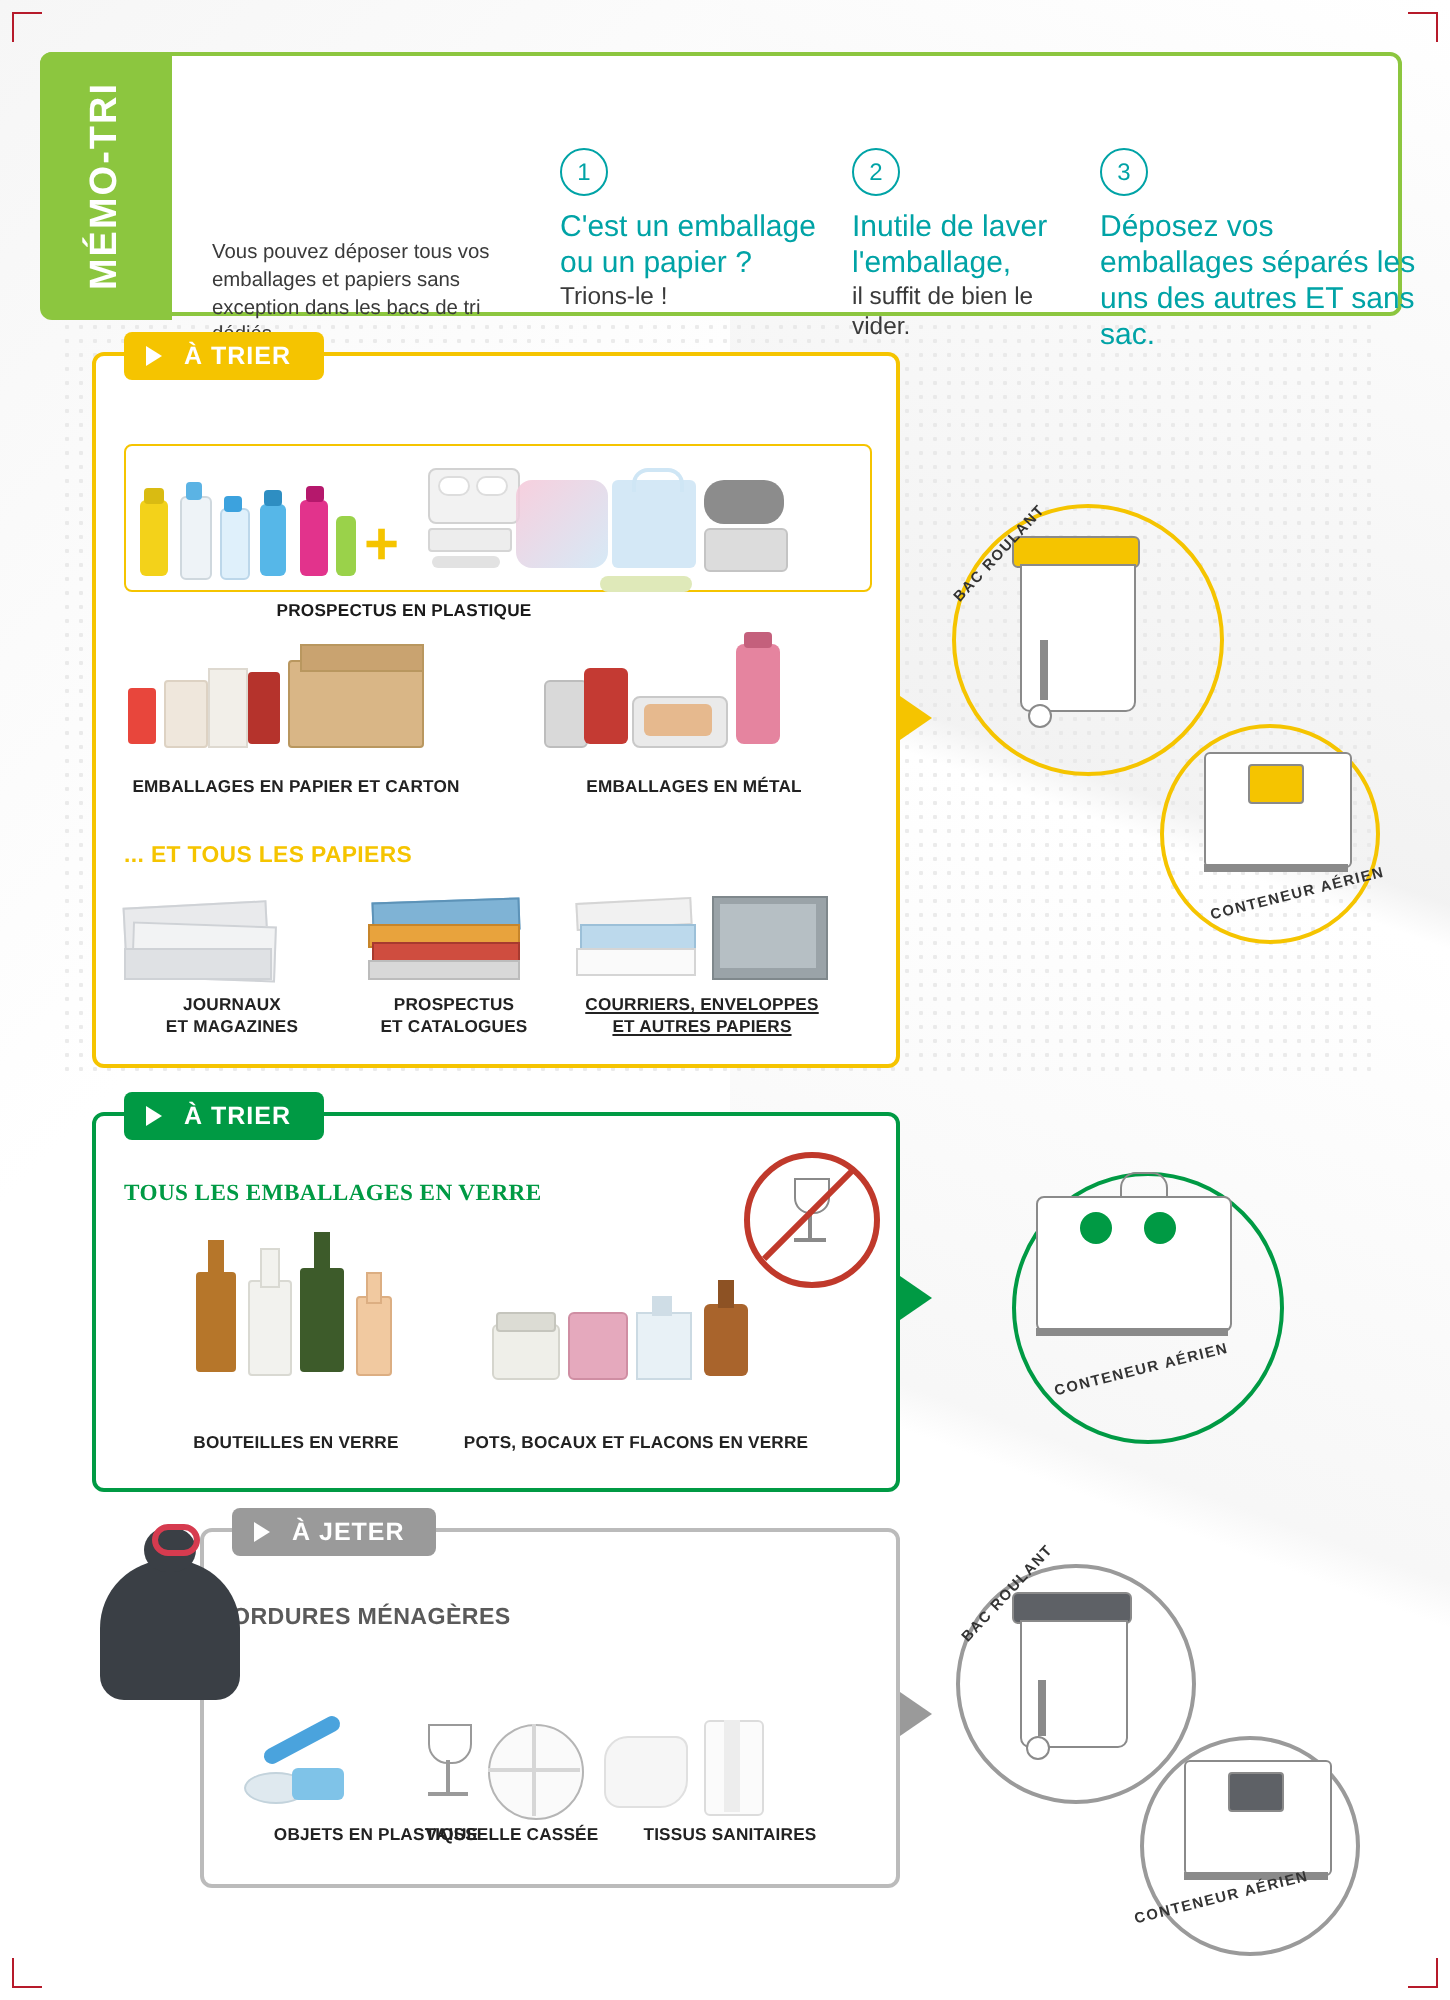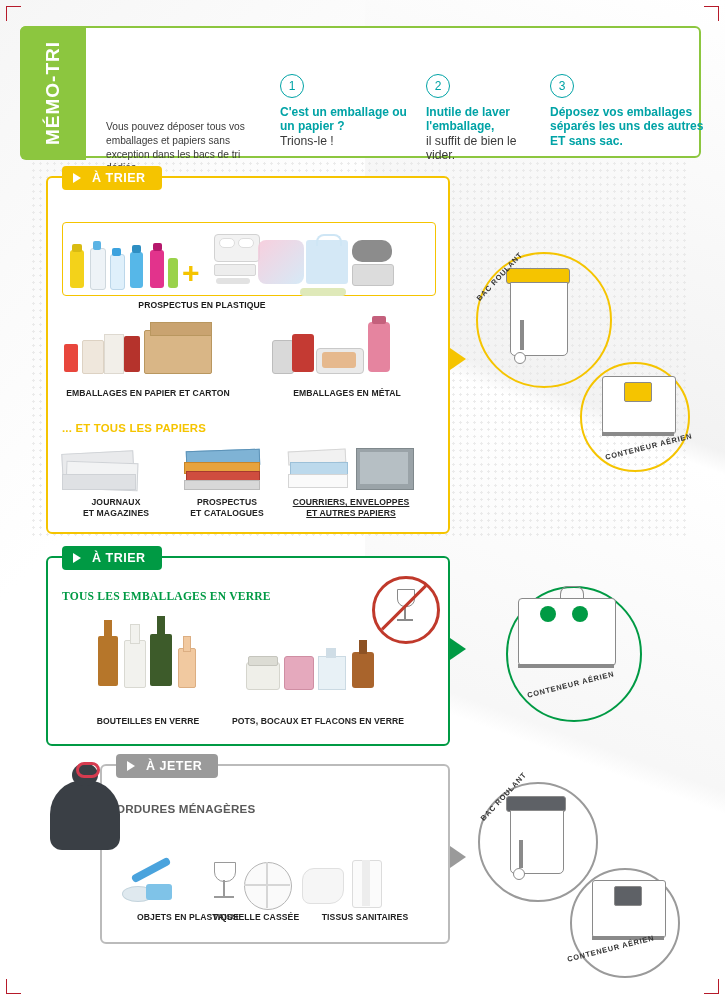--- a/index.html
+++ b/index.html
@@ -55,21 +55,21 @@
   .head-sub{
     position:absolute;left:84px;top:92px;width:150px;
     color:#3a3a3a;font-size:10.2px;line-height:1.35;
   }
   .step{position:absolute;top:46px;}
   .step .num{
     width:22px;height:22px;border:1.6px solid #00a3a6;border-radius:50%;
     color:#00a3a6;font-size:12px;display:flex;align-items:center;justify-content:center;
     margin-bottom:7px;
   }
-  .step .t1{color:#00a3a6;font-weight:bold;font-size:12px;line-height:1.2;}
+  .step .t1{color:#00a3a6;font-weight:normal;font-size:15px;line-height:1.2;}
   .step .t2{color:#3a3a3a;font-size:12.2px;line-height:1.2;}
   .step1{left:258px;width:140px;}
   .step1 .num{margin-left:0px;}
   .step2{left:404px;width:120px;}
   .step3{left:528px;width:160px;}
   .step1 .num,.step2 .num,.step3 .num{position:relative;left:0;}
 
   
   .sec{position:absolute;box-sizing:border-box;background:#fff;}
   .sec-yellow{left:46px;top:176px;width:404px;height:358px;border:2px solid #f5c400;border-radius:6px;}

